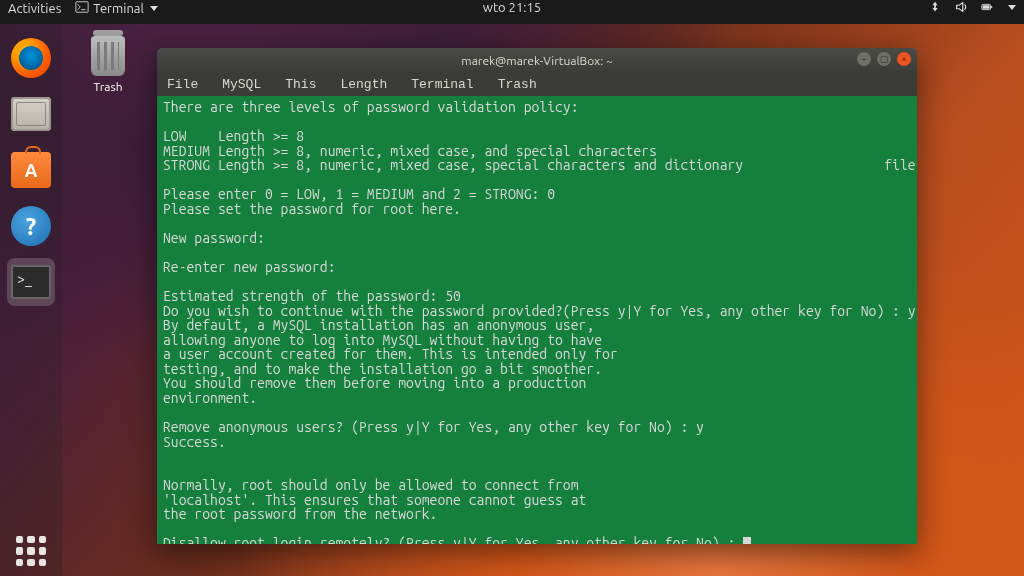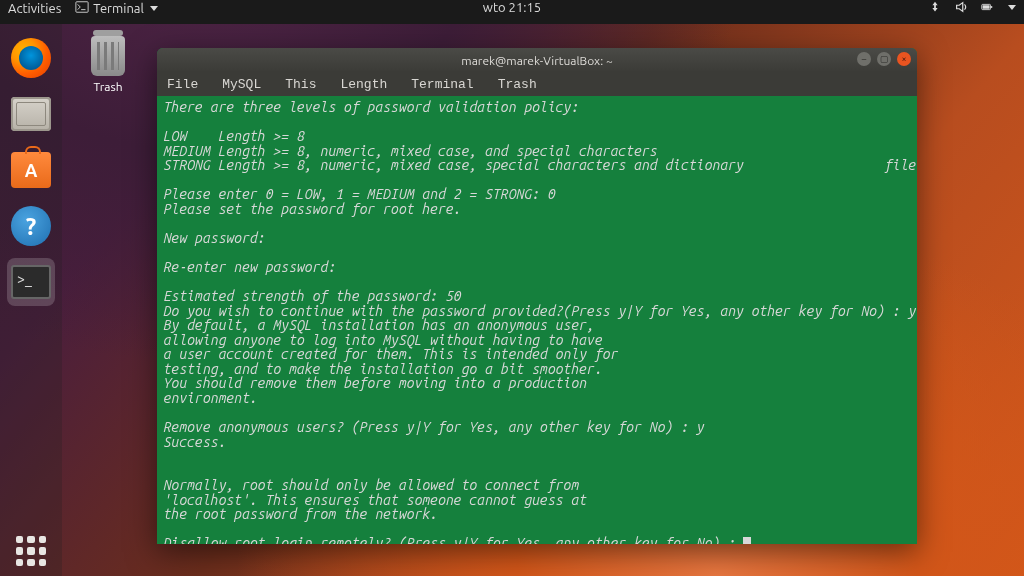--- a/index.html
+++ b/index.html
@@ -84,21 +84,20 @@
 .win-close { background:#e95420; color:#3a130a; }
 .menubar {
   height:24px; background:#3b3b37; color:#d9d7d3;
   display:flex; align-items:center; gap:24px; padding:0 10px; font-size:13px;font-family:Liberation Mono, monospace;
 }
 .terminal-body {
   flex:1; padding:4px 6px 4px 6px; color:#d8d8d8;
   font-family:"Ubuntu Mono","DejaVu Sans Mono",monospace;
   font-size:14px; line-height:1.04; white-space:pre;
   overflow:hidden;
-  font-style:italic;
 }
 .cursor { display:inline-block; width:8px; height:14px; background:#d8d8d8; vertical-align:text-bottom; }
 </style>
 </head>
 <body>
 
 <div class="wallpaper"></div>
 
 <div class="topbar">
   <div class="topbar-left">

